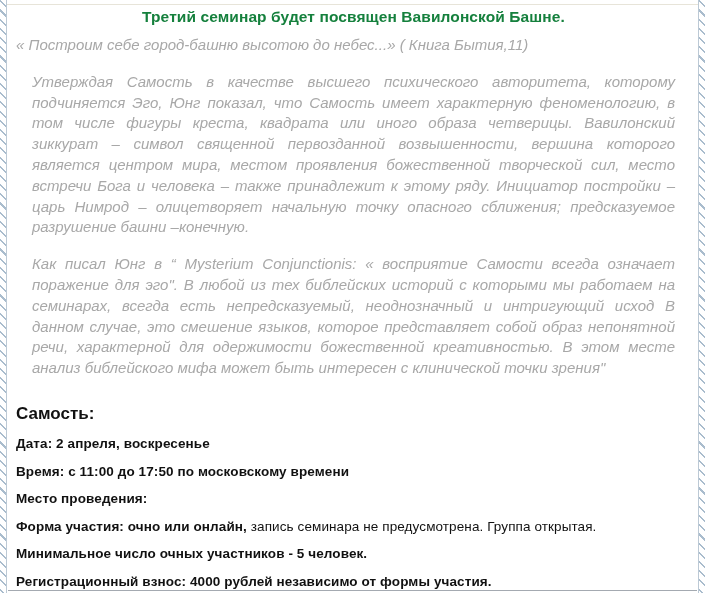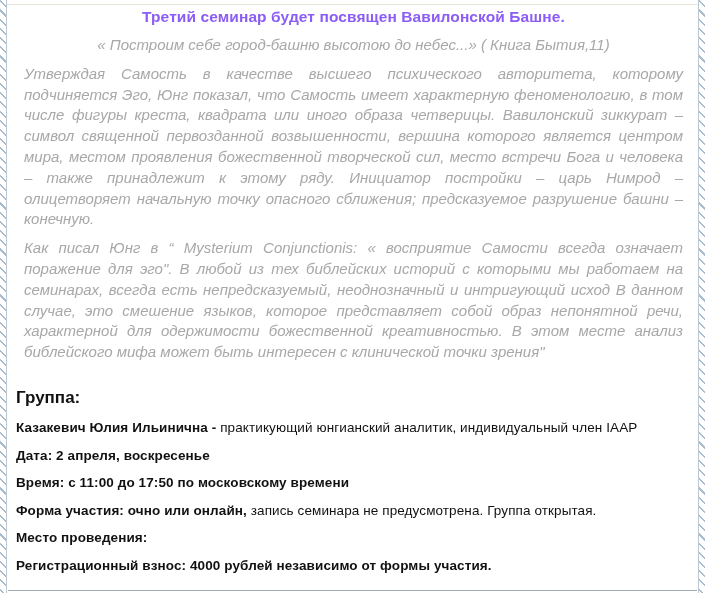--- a/index.html
+++ b/index.html
@@ -31,33 +31,32 @@
     position: absolute; bottom: 2px; left: 8px; right: 8px; height: 0;
     border-top: 1px solid #a4aab1;
   }
   .page {
     position: absolute; top: 6px; left: 16px; right: 14px; bottom: 6px;
   }
   .title {
     margin: 2px 0 0 0;
     text-align: center;
     font-size: 15.5px; font-weight: bold;
-    color: #8b5cf6;
+    color: #15803d;
     letter-spacing: 0.1px;
   }
   .quote {
     margin: 9px 0 0 0;
     font-style: italic;
     font-size: 15px;
     color: #a8a8a8;
     line-height: 20.8px;
-    text-align: center;
   }
   .excerpt {
-    margin: 8px;
+    margin: 16px;
     font-style: italic;
     font-size: 15px;
     color: #a8a8a8;
     line-height: 20.8px;
     text-align: justify;
   }
   .host-label {
     margin: 25px 0 0 0;
     font-size: 17px; font-weight: bold;
     color: #111111;
@@ -82,40 +81,40 @@
 
 <div class="page">
 
   <h1 class="title">Третий семинар будет посвящен Вавилонской Башне.</h1>
 
   <p class="quote">« Построим себе город-башню высотою до небес...» ( Книга Бытия,11)</p>
 
   <p class="excerpt">Утверждая  Самость  в  качестве   высшего  психического  авторитета,  которому подчиняется Эго, Юнг показал, что Самость имеет характерную феноменологию, в том  числе  фигуры  креста,  квадрата  или  иного  образа   четверицы.  Вавилонский зиккурат  –  символ   священной  первозданной  возвышенности,  вершина  которого является  центром  мира,  местом  проявления  божественной  творческой  сил,  место встречи Бога и человека – также  принадлежит к этому ряду. Инициатор постройки – царь  Нимрод  –  олицетворяет   начальную  точку   опасного  сближения;  предсказуемое разрушение  башни  –конечную.</p>
   <p class="excerpt">Как  писал  Юнг  в  “  Mysterium  Conjunctionis:  «  восприятие  Самости  всегда означает  поражение  для  эго".   В  любой   из  тех  библейских  историй  с  которыми  мы работаем  на  семинарах,   всегда  есть   непредсказуемый,  неоднозначный  и интригующий  исход  В  данном  случае,  это  смешение  языков,  которое   представляет собой  образ  непонятной  речи,  характерной  для  одержимости   божественной креативностью.  В  этом  месте  анализ  библейского  мифа  может  быть  интересен  с клинической  точки  зрения"</p>
 
-  <h2 class="host-label">Группа:</h2>
+  <h2 class="host-label">Самость:</h2>
 
-  <div class="detail-row">
-    <span class="b">Казакевич Юлия Ильинична - </span><span class="r">  практикующий юнгианский аналитик, индивидуальный член IAAP</span>
-  </div>
 
   <div class="detail-row">
     <span class="b">Дата: 2 апреля, воскресенье</span><span class="r"></span>
   </div>
 
   <div class="detail-row">
     <span class="b">Время: с 11:00 до 17:50 по московскому времени</span><span class="r"></span>
   </div>
 
   <div class="detail-row">
+    <span class="b">Место проведения:</span><span class="r"></span>
+  </div>
+
+  <div class="detail-row">
     <span class="b">Форма участия: очно или онлайн,</span><span class="r"> запись семинара не предусмотрена. Группа открытая.</span>
   </div>
 
   <div class="detail-row">
-    <span class="b">Место проведения:</span><span class="r"></span>
+    <span class="b">Минимальное число очных участников - 5 человек.</span><span class="r"></span>
   </div>
-
 
   <div class="detail-row">
     <span class="b">Регистрационный взнос:  4000 рублей независимо от формы участия.</span><span class="r"></span>
   </div>
 
 </div>
 
 </body></html>

